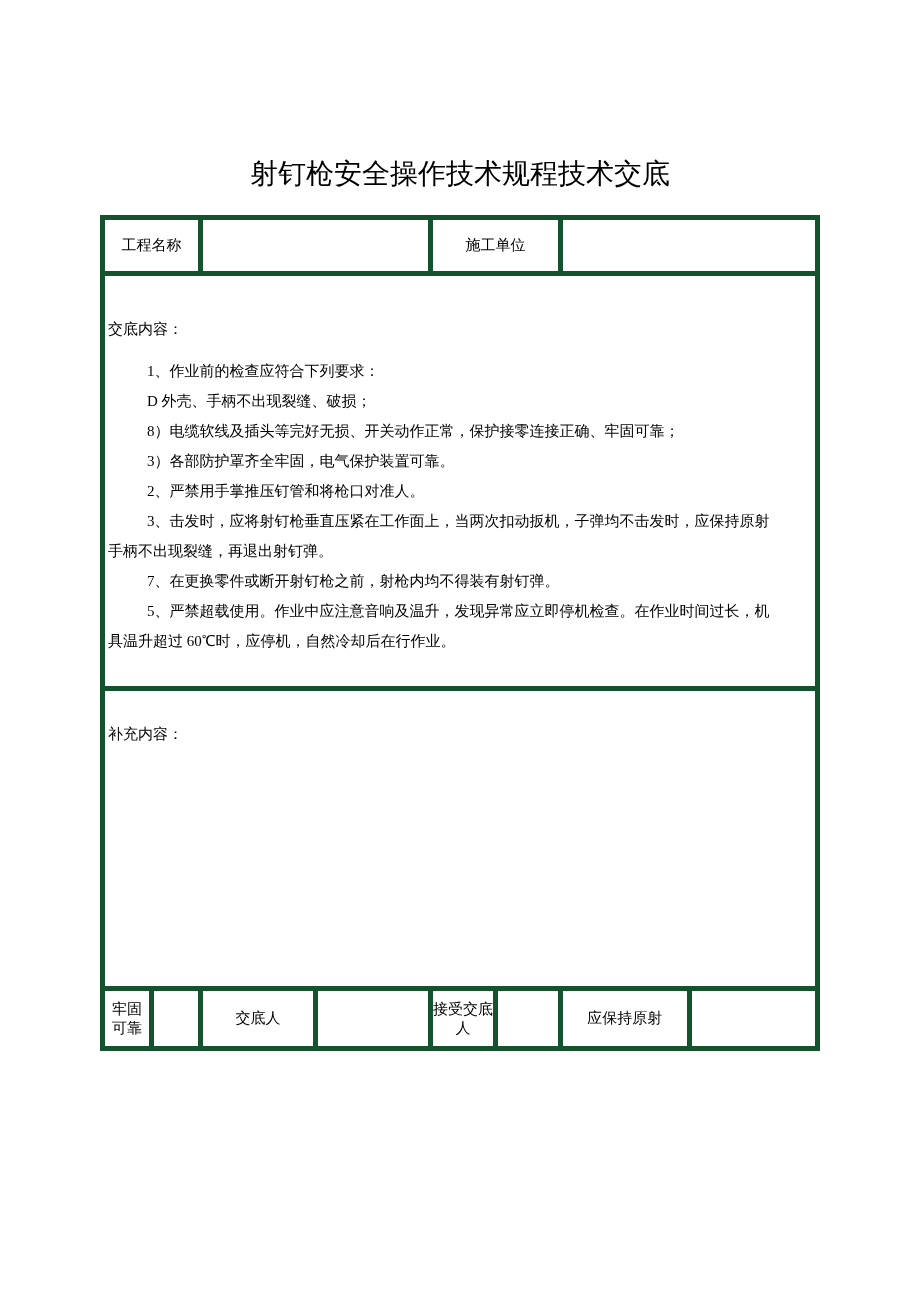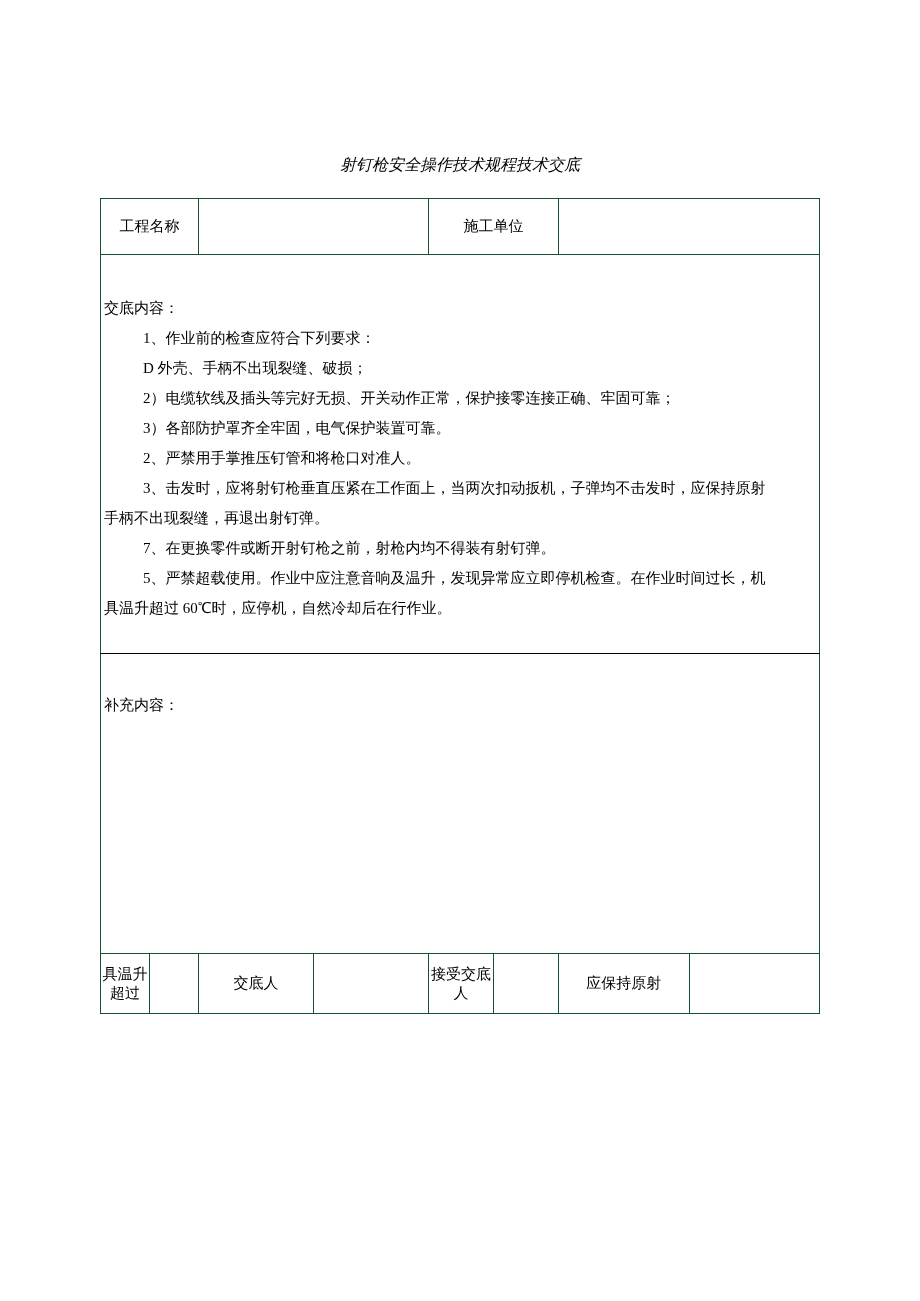--- a/index.html
+++ b/index.html
@@ -10,32 +10,31 @@
     body {
       font-family: "SimSun", "宋体", serif;
       background: #ffffff;
       width: 920px;
       height: 1301px;
       padding: 155px 100px 0 100px;
       color: #000000;
     }
     .title {
       text-align: center;
-      font-size: 16px;
+      font-size: 28px;
       margin-bottom: 22px;
       font-weight: normal;
-      font-style: italic;
     }
     table {
       width: 100%;
       border-collapse: collapse;
       table-layout: fixed;
     }
     td {
-      border: 1px solid #14532d;
+      border: 5px solid #14532d;
       padding: 0;
       vertical-align: middle;
       font-size: 15px;
     }
     .header-row td {
       height: 56px;
       text-align: center;
     }
     .header-row2 td {
       height: 62px;
@@ -57,37 +56,37 @@
     }
     .content-cell {
       padding: 10px 3px 30px 3px;
       vertical-align: top;
       line-height: 2.0;
       font-size: 15px;
       border-bottom: 1px solid #000;
     }
     .content-heading {
       margin-top: 28px;
-      margin-bottom: 0;
+      margin-bottom: 12px;
     }
     .content-para {
       text-indent: 2.6em;
     }
     .content-para-noindent {
       text-indent: 0;
     }
     .supplement-cell {
       height: 300px;
       vertical-align: top;
       padding: 10px 3px;
       font-size: 15px;
       line-height: 2.0;
     }
     .supplement-heading {
-      margin-top: 26px;
+      margin-top: 18px;
     }
     .footer-row td {
       height: 60px;
       text-align: center;
       font-size: 15px;
     }
     .footer-label {
       width: 12.5%;
     }
     .footer-value {
@@ -105,37 +104,37 @@
     <td class="label-cell" colspan="2">工程名称</td>
     <td class="value-cell" colspan="2"></td>
     <td class="label-cell2" colspan="2">施工单位</td>
     <td class="value-cell2" colspan="2"></td>
   </tr>
   <tr>
     <td colspan="8" class="content-cell">
       <p class="content-heading content-para-noindent">交底内容：</p>
       <p class="content-para">1、作业前的检查应符合下列要求：</p>
       <p class="content-para">D 外壳、手柄不出现裂缝、破损；</p>
-      <p class="content-para">2）电缆软线及插头等完好无损、开关动作正常，保护接零连接正确、牢固可靠；</p>
+      <p class="content-para">8）电缆软线及插头等完好无损、开关动作正常，保护接零连接正确、牢固可靠；</p>
       <p class="content-para">3）各部防护罩齐全牢固，电气保护装置可靠。</p>
       <p class="content-para">2、严禁用手掌推压钉管和将枪口对准人。</p>
       <p class="content-para">3、击发时，应将射钉枪垂直压紧在工作面上，当两次扣动扳机，子弹均不击发时，应保持原射</p>
       <p class="content-para-noindent">手柄不出现裂缝，再退出射钉弹。</p>
       <p class="content-para">7、在更换零件或断开射钉枪之前，射枪内均不得装有射钉弹。</p>
       <p class="content-para">5、严禁超载使用。作业中应注意音响及温升，发现异常应立即停机检查。在作业时间过长，机</p>
       <p class="content-para-noindent">具温升超过 60℃时，应停机，自然冷却后在行作业。</p>
     </td>
   </tr>
   <tr>
     <td colspan="8" class="supplement-cell">
       <p class="supplement-heading content-para-noindent">补充内容：</p>
     </td>
   </tr>
   <tr class="footer-row">
-    <td class="footer-label">具温升超过</td>
+    <td class="footer-label">牢固可靠</td>
     <td class="footer-value"></td>
     <td class="footer-label">交底人</td>
     <td class="footer-value"></td>
     <td class="footer-label">接受交底人</td>
     <td class="footer-value"></td>
     <td class="footer-label">应保持原射</td>
     <td class="footer-value"></td>
   </tr>
 </tbody>
   </table>

